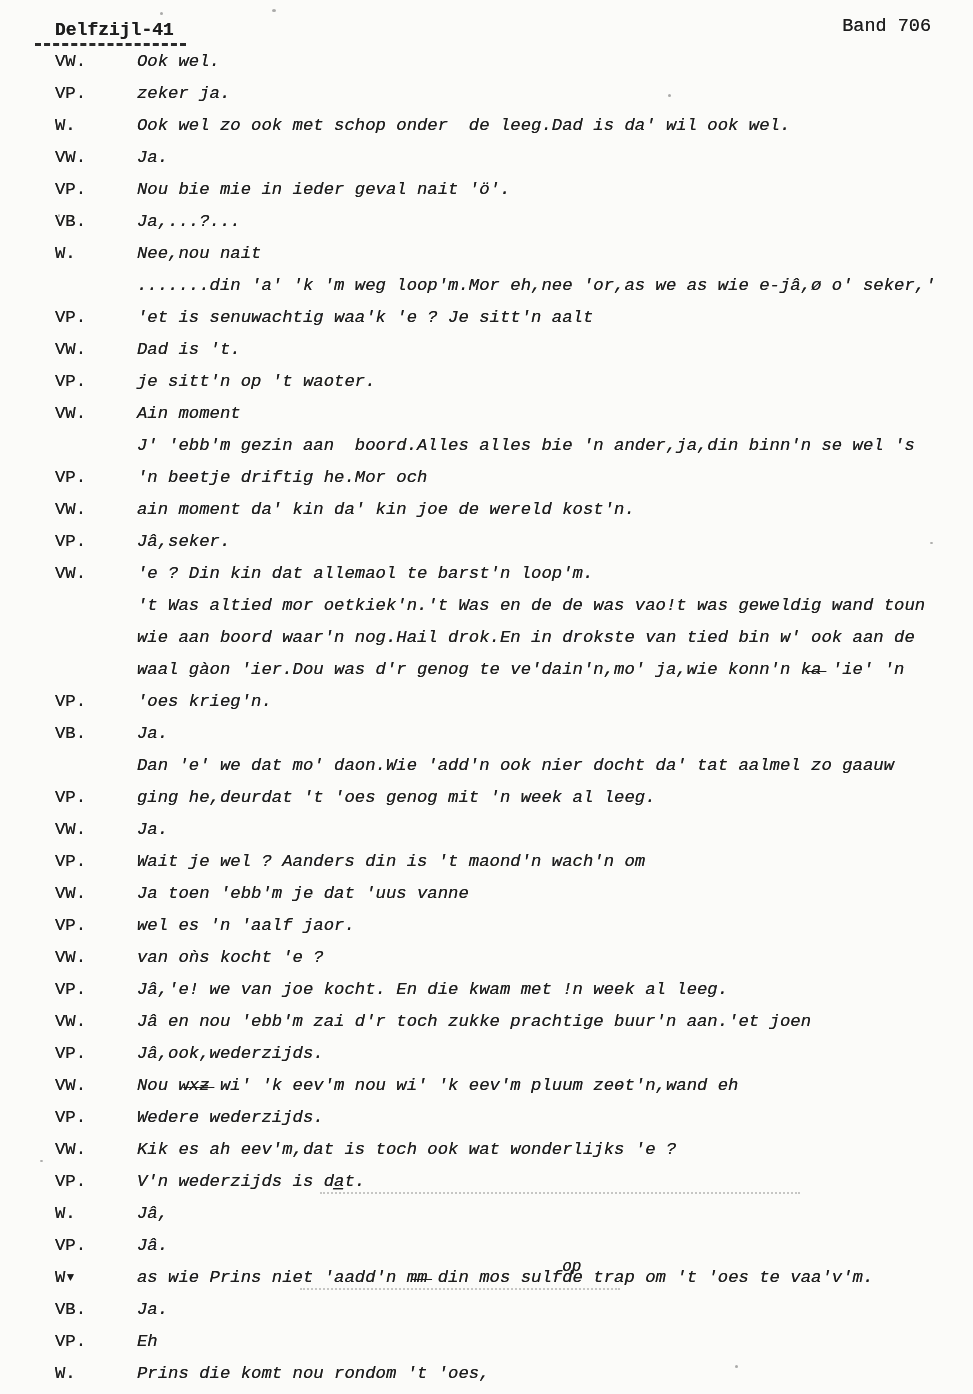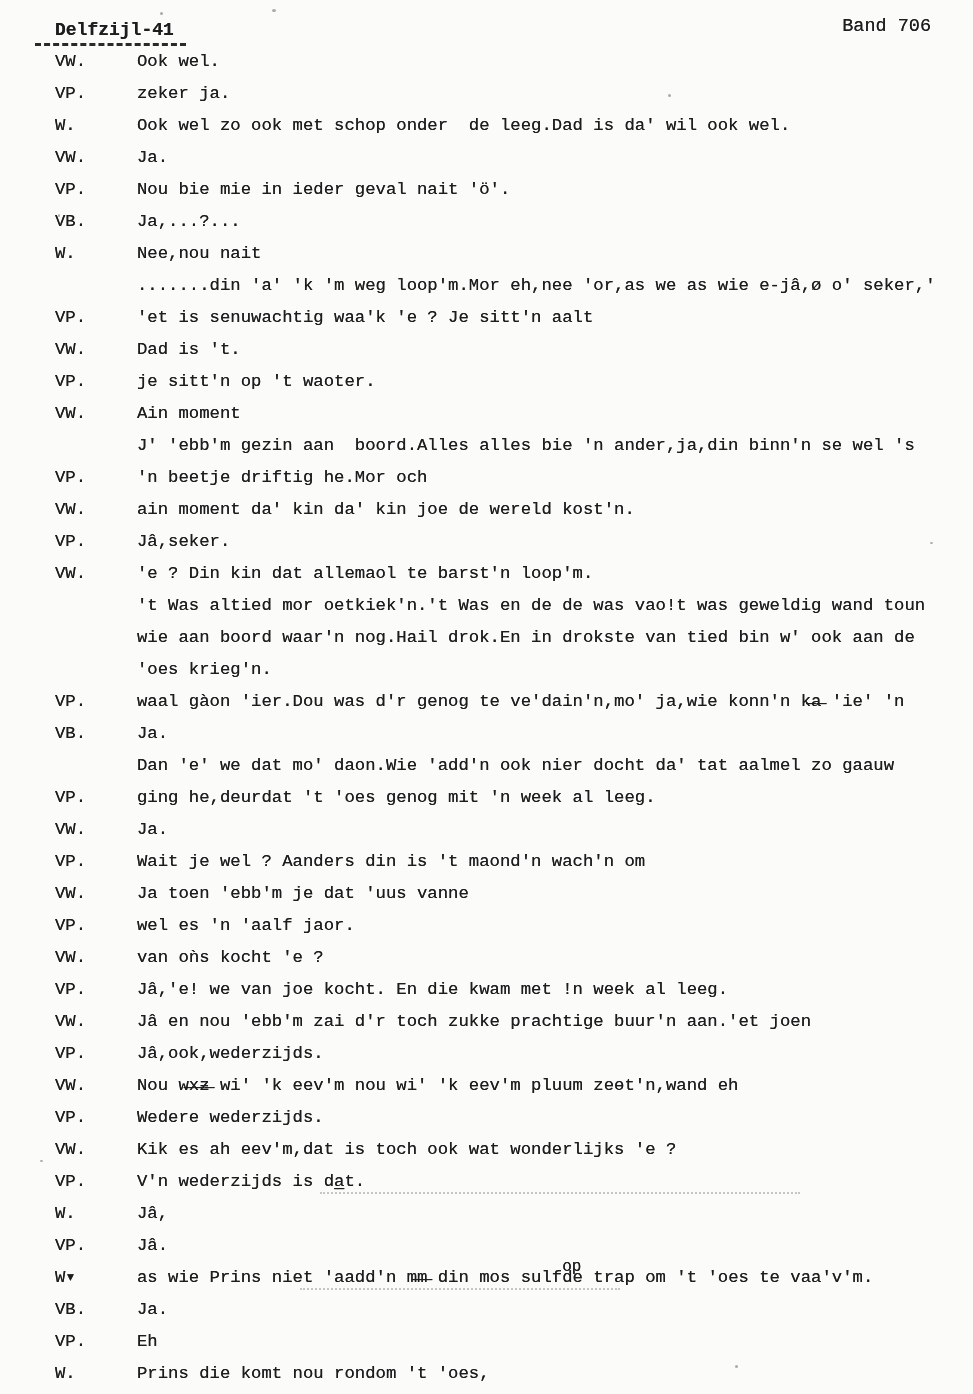--- a/index.html
+++ b/index.html
@@ -23,21 +23,21 @@
     position:absolute;right:42px;top:16px;
     font-size:18.5px;white-space:pre;margin-left:48px;
   }
   #transcript{position:absolute;top:46px;left:55px;right:6px;}
   .row{display:flex;align-items:flex-end;}
   .label{
     flex:0 0 82px;width:82px;
     font-size:17.3px;line-height:32px;white-space:pre;
   }
   .text{flex:1;min-width:0;}
-  .tline{font-size:17.3px;line-height:32px;white-space:pre;}
+  .tline{font-size:17.3px;line-height:32px;white-space:pre;font-style:italic;}
   .sup{
     display:inline-block;width:0;overflow:visible;
     transform:translateY(-11px);
     font-size:16px;
   }
   .speck{
     position:absolute;border-radius:50%;
     background:rgba(40,40,40,.38);
   }
   .trail{
@@ -144,22 +144,22 @@
         <div class="label">VW.</div>
         <div class="text">
           <div class="tline">'e ? Din kin dat allemaol te barst'n loop'm.</div>
         </div>
       </div>
       <div class="row">
         <div class="label">VP.</div>
         <div class="text">
           <div class="tline">'t Was altied mor oetkiek'n.'t Was en de de was vao!t was geweldig wand toun</div>
           <div class="tline">wie aan boord waar'n nog.Hail drok.En in drokste van tied bin w' ook aan de</div>
+          <div class="tline">waal gàon 'ier.Dou was d'r genog te ve'dain'n,mo' ja,wie konn'n k̶a̶ 'ie' 'n</div>
           <div class="tline">'oes krieg'n.</div>
-          <div class="tline">waal gàon 'ier.Dou was d'r genog te ve'dain'n,mo' ja,wie konn'n k̶a̶ 'ie' 'n</div>
         </div>
       </div>
       <div class="row">
         <div class="label">VB.</div>
         <div class="text">
           <div class="tline">Ja.</div>
         </div>
       </div>
       <div class="row">
         <div class="label">VP.</div>

